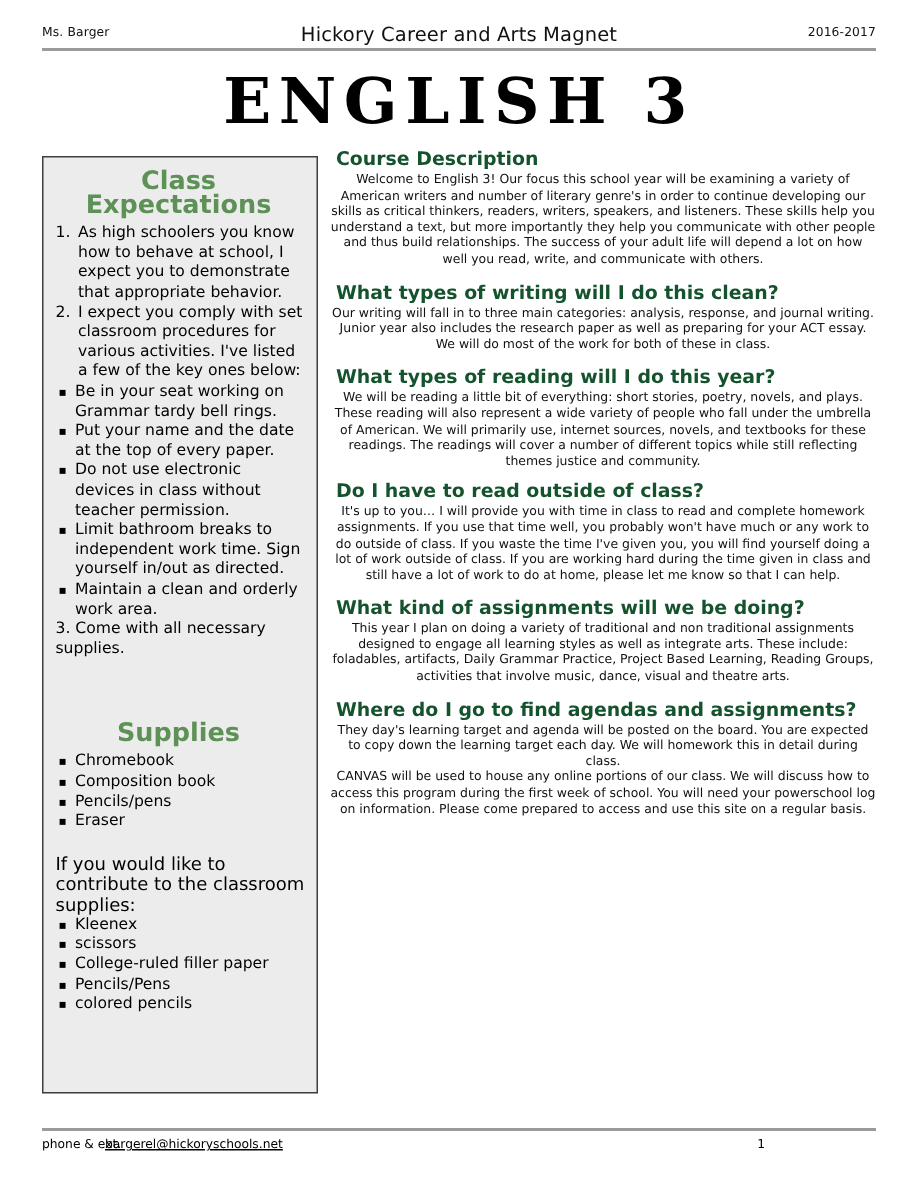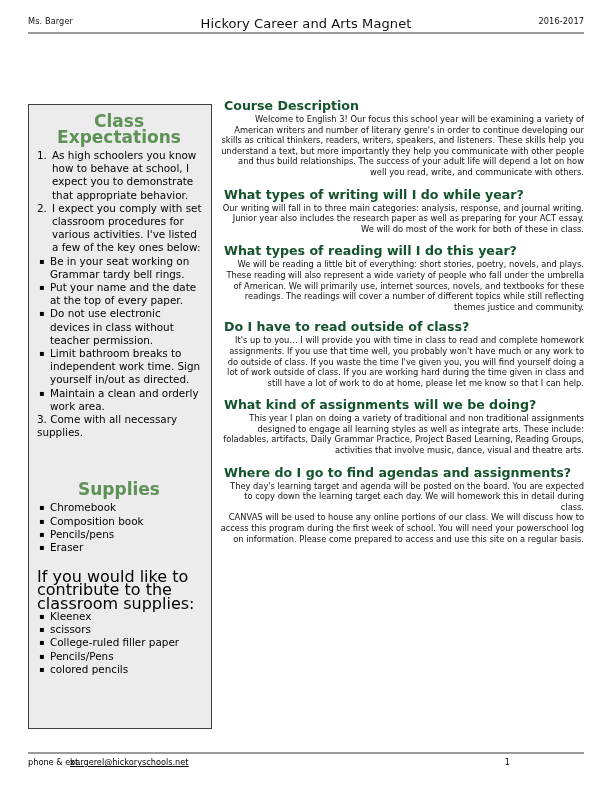--- a/index.html
+++ b/index.html
@@ -138,21 +138,21 @@
   .sb-tail {
     font-size: 10.4px;
     line-height: 13.2px;
     padding-left: 2px;
   }
 
   .sb-spacer-lg { height: 42px; }
   .sb-spacer-md { height: 16px; }
 
   .sb-para {
-    font-size: 16px;
+    font-size: 12px;
     line-height: 13.2px;
     padding-left: 2px;
   }
 
   
   .content {
     position: absolute;
     left: 220px;
     top: 98px;
     width: 364px;
@@ -162,21 +162,21 @@
     font-weight: bold;
     font-size: 12.6px;
     line-height: 15px;
     margin: 0 0 1px 4px;
   }
   .sec-body {
     font-size: 8.3px;
     line-height: 10.6px;
     color: #111;
     margin: 0;
-    text-align: right;
+    text-align: center;
   }
   .sec-body + .sec-body { margin-top: 0; }
   .sec {
     margin-bottom: 9px;
   }
   .sec.tight { margin-bottom: 7px; }
 
   
   .footer-rule {
     position: absolute;
@@ -217,20 +217,21 @@
 
 <div class="page">
 
   <div class="header">
     <span class="header-left">Ms. Barger</span>
     <span class="header-center">Hickory Career and Arts Magnet</span>
     <span class="header-right">2016-2017</span>
   </div>
   <div class="header-rule"></div>
 
+  <div class="title">ENGLISH 3</div>
 
   <aside class="sidebar">
     <div class="sb-heading">Class Expectations</div>
 
     <ol class="sb-num">
       <li>
         <span class="num">1.</span>
         <span class="txt">As high schoolers you know how to behave at school, I expect you to demonstrate that appropriate behavior.</span>
       </li>
       <li>
@@ -316,21 +317,21 @@
   </aside>
 
   <main class="content">
 
     <section class="sec">
       <h2 class="sec-heading">Course Description</h2>
       <p class="sec-body">Welcome to English 3! Our focus this school year will be examining a variety of American writers and number of literary genre's in order to continue developing our skills as critical thinkers, readers, writers, speakers, and listeners. These skills help you understand a text, but more importantly they help you communicate with other people and thus build relationships. The success of your adult life will depend a lot on how well you read, write, and communicate with others.</p>
     </section>
 
     <section class="sec">
-      <h2 class="sec-heading">What types of writing will I do while year?</h2>
+      <h2 class="sec-heading">What types of writing will I do this clean?</h2>
       <p class="sec-body">Our writing will fall in to three main categories: analysis, response, and journal writing. Junior year also includes the research paper as well as preparing for your ACT essay. We will do most of the work for both of these in class.</p>
     </section>
 
     <section class="sec tight">
       <h2 class="sec-heading">What types of reading will I do this year?</h2>
       <p class="sec-body">We will be reading a little bit of everything: short stories, poetry, novels, and plays. These reading will also represent a wide variety of people who fall under the umbrella of American. We will primarily use, internet sources, novels, and textbooks for these readings. The readings will cover a number of different topics while still reflecting themes justice and community.</p>
     </section>
 
     <section class="sec">
       <h2 class="sec-heading">Do I have to read outside of class?</h2>

